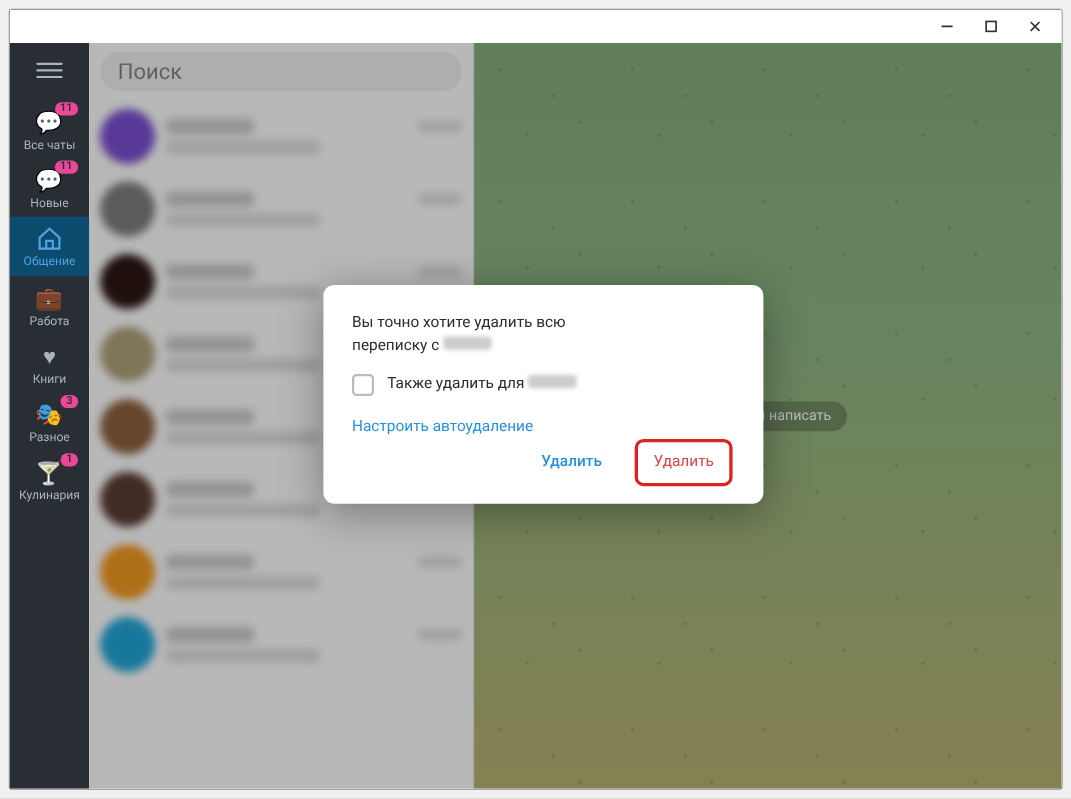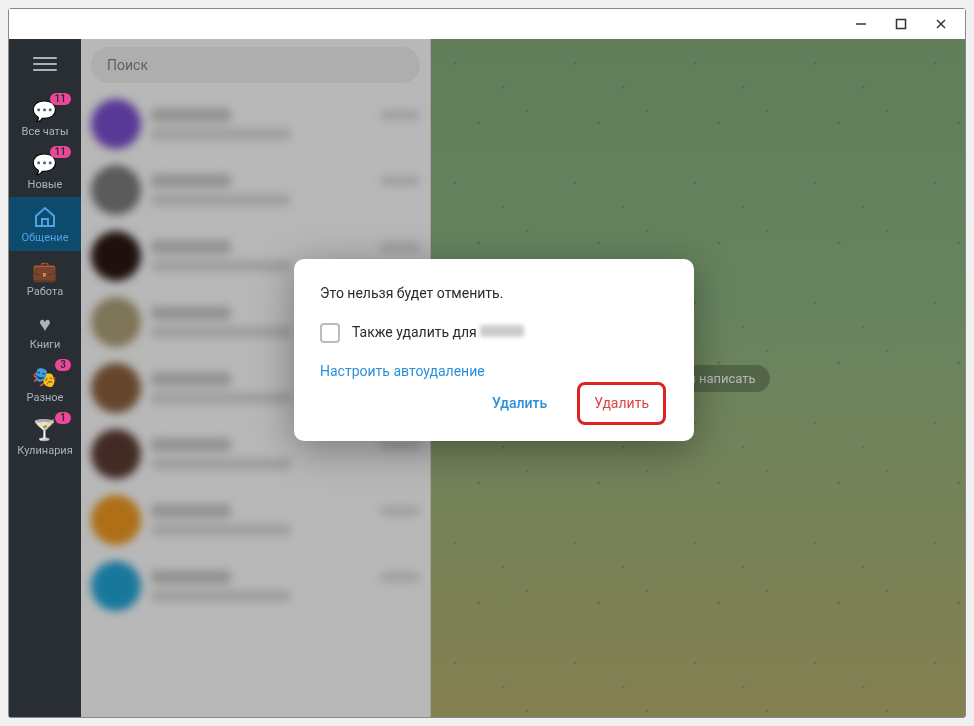--- a/index.html
+++ b/index.html
@@ -16,21 +16,21 @@
   .sidebar { width:72px; background:#282e33; display:flex; flex-direction:column; align-items:center; padding-top:10px; color:#a8b4bf; font-size:11px; }
   .menu-btn { width:40px; height:30px; display:flex; flex-direction:column; justify-content:space-around; padding:6px 8px; margin-bottom:12px;}
   .menu-btn span { height:2px; background:#a8b4bf; border-radius:1px;}
   .folder { width:72px; display:flex; flex-direction:column; align-items:center; padding:8px 0 6px; position:relative; text-align:center; line-height:1.2;}
   .folder.active { background:#0c4a6e; color:#4fa3e3; }
   .folder .ico { font-size:20px; height:24px; display:flex; align-items:center; justify-content:center; margin-bottom:2px;}
   .folder .badge { position:absolute; top:2px; right:10px; background:#ec4899; color:#282e33; font-size:10px; font-weight:600; border-radius:10px; padding:0 5px; min-width:16px; text-align:center;}
   .folder .label { font-size:11px; word-break:break-word; padding:0 2px;}
 
   .chatlist { width:350px; background:#fff; display:flex; flex-direction:column; border-right:1px solid #e0e0e0;}
-  .search { margin:8px 10px; height:36px; background:#f1f1f1; border-radius:18px; display:flex; align-items:center; padding:0 16px; color:#888; font-size:14px;}
+  .search { margin:8px 10px; height:36px; background:#f1f1f1; border-radius:18px; display:flex; align-items:center; padding:0 16px; color:#888; font-size:20px;}
   .chats { flex:1; overflow:hidden; filter: blur(4px); }
   .chat { display:flex; align-items:center; padding:6px 10px; height:66px;}
   .chat .av { width:50px; height:50px; border-radius:50%; margin-right:10px; flex-shrink:0;}
   .chat .info { flex:1; }
   .chat .row { display:flex; justify-content:space-between; align-items:center;}
   .chat .name { font-weight:600; color:#222; font-size:14px; background:#ccc; color:transparent; border-radius:4px; height:14px; width:80px;}
   .chat .time { font-size:12px; color:#888; background:#ddd; color:transparent; border-radius:4px; height:10px; width:40px;}
   .chat .msg { font-size:13px; color:#888; background:#ddd; color:transparent; border-radius:4px; height:12px; width:140px; margin-top:6px;}
 
   .chatview { flex:1; position:relative; display:flex; align-items:center; justify-content:center; overflow:hidden;}
@@ -215,21 +215,24 @@
 
     <div class="chatview">
       <div class="bg"></div>
       <div class="pattern"></div>
       <div class="hint">отели бы написать</div>
     </div>
 
     <div class="dim-app"></div>
 
     <div class="dialog">
-      <div class="msg2">Это нельзя будет отменить.</div>
+      <div class="msg1">
+        <span>Вы точно хотите удалить всю</span><br>
+        <span>переписку с</span> <span class="blurname"></span>
+      </div>
       <div class="checkbox-row">
         <div class="checkbox"></div>
         <span><span>Также удалить для</span> <span class="blurname"></span></span>
       </div>
       <a class="autodel">Настроить автоудаление</a>
       <div class="buttons">
         <div class="btn-cancel">Удалить</div>
         <div class="btn-delete">Удалить</div>
       </div>
     </div>

